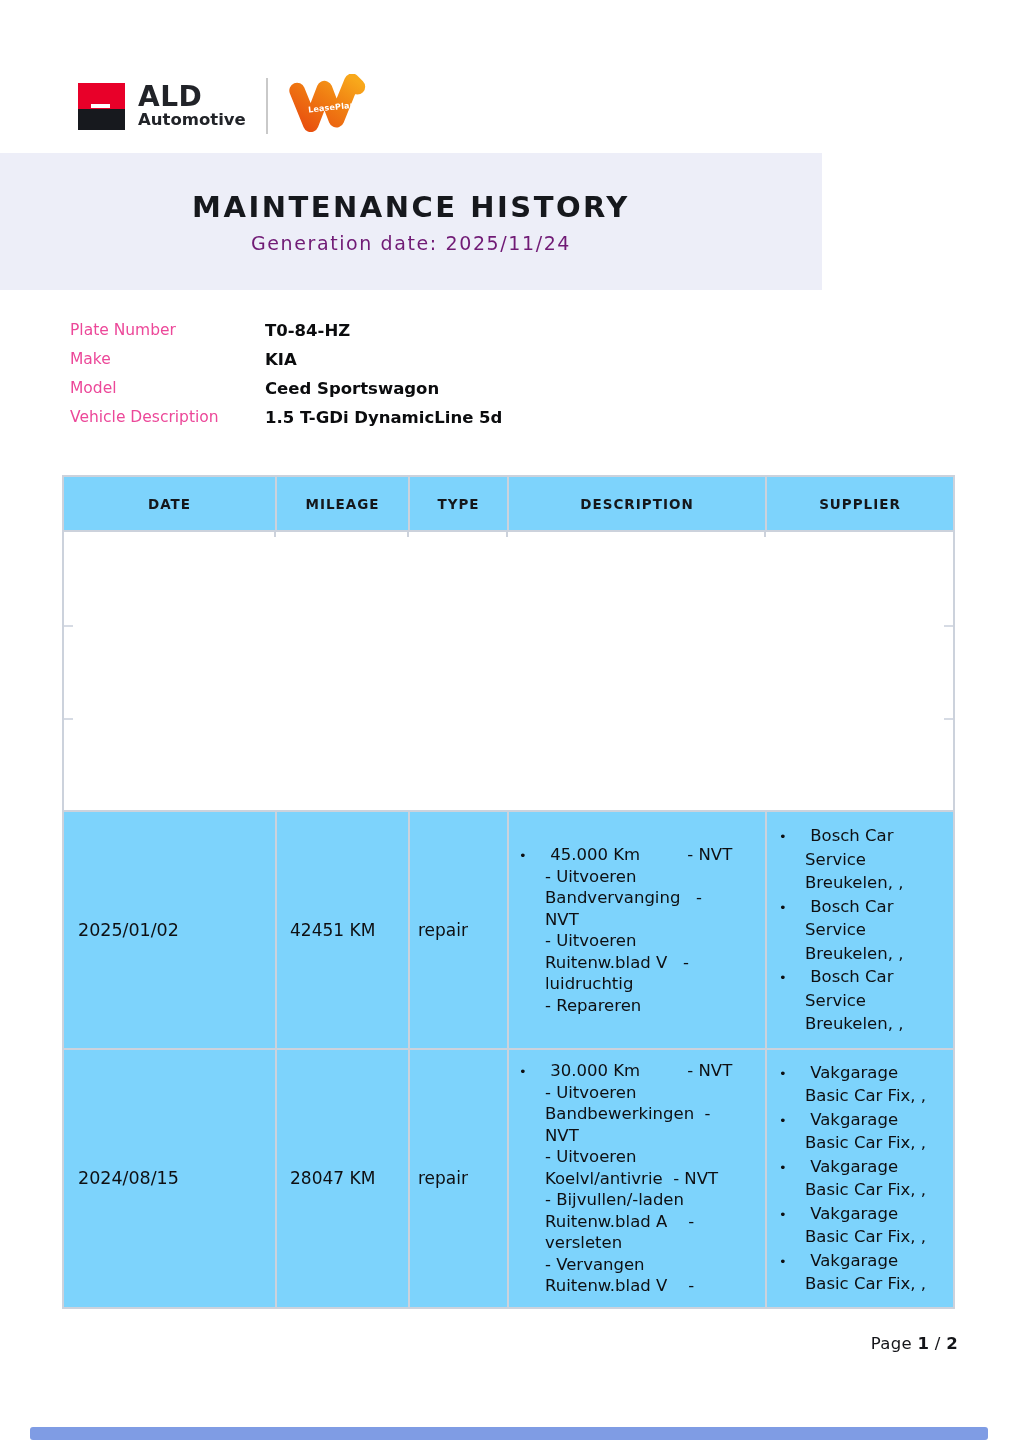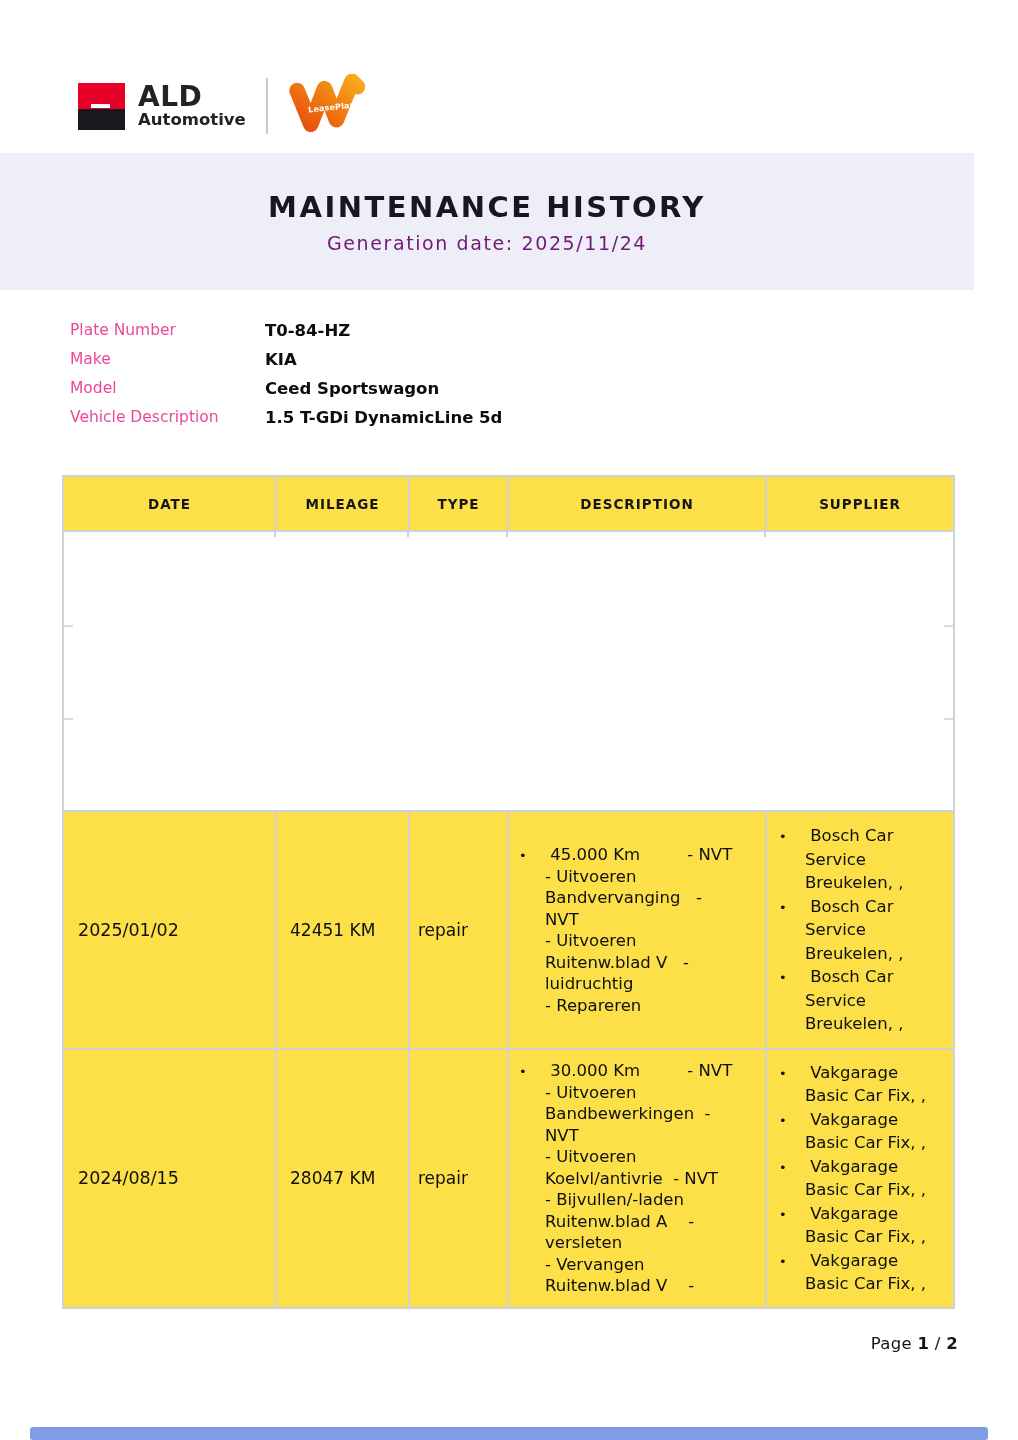--- a/index.html
+++ b/index.html
@@ -22,31 +22,31 @@
   .sq-black{height:21px;background:#17191e;}
   .sq-stripe{position:absolute;left:13px;top:21px;width:19px;height:4px;background:#fff;}
   .ald-text{margin-left:13px;}
   .ald-name{font-size:28px;font-weight:bold;letter-spacing:.5px;color:#212328;line-height:27px;}
   .ald-sub{font-size:16.5px;font-weight:600;color:#212328;margin-top:1px;line-height:18px;}
   .logo-divider{width:2px;height:56px;background:#c9c9c9;margin:0 17px 0 20px;}
   .lp-logo{position:relative;width:90px;height:64px;}
   .lp-text{position:absolute;left:23px;top:29px;color:#fff;font-size:8px;font-weight:bold;
            letter-spacing:.2px;transform:rotate(-6deg);}
   
-  .banner{position:absolute;left:0;top:153px;width:974px;height:137px;background:var(--banner);text-align:center;}
+  .banner{position:absolute;left:0;top:153px;width:822px;height:137px;background:var(--banner);text-align:center;}
   .banner-title{margin:37px 0 0;font-size:29px;letter-spacing:2.5px;color:#16181d;font-weight:bold;}
   .gen-date{margin-top:8px;font-size:19px;letter-spacing:1.6px;color:#701a75;}
   
   .vehicle-info{position:absolute;left:70px;top:316px;}
   .vrow{display:flex;line-height:29px;}
   .vlabel{width:195px;font-size:15.5px;color:#ec4899;}
   .vvalue{font-weight:bold;font-size:16.5px;color:#0b0c0e;}
   
   .mtable{position:absolute;left:62px;top:475px;width:893px;box-sizing:border-box;
-          border:2px solid var(--line);background:#fde047;}
+          border:2px solid var(--line);background:#7dd3fc;}
   .thead{display:grid;grid-template-columns:211px 133px 99px 258px 188px;height:53px;
          border-bottom:2px solid var(--line);}
   .hcell{display:flex;align-items:center;justify-content:center;font-weight:bold;
          font-size:13.5px;letter-spacing:1px;color:#15171b;}
   .hcell + .hcell{border-left:2px solid var(--line);}
   .tempty{position:relative;height:278px;background:#fff;}
   .tick{position:absolute;width:9px;height:2px;background:var(--tick);}
   .tick.l1{left:0;top:93px;} .tick.l2{left:0;top:186px;}
   .tick.r1{right:0;top:93px;} .tick.r2{right:0;top:186px;}
   .stub{position:absolute;top:0;width:2px;height:5px;background:var(--line);}

